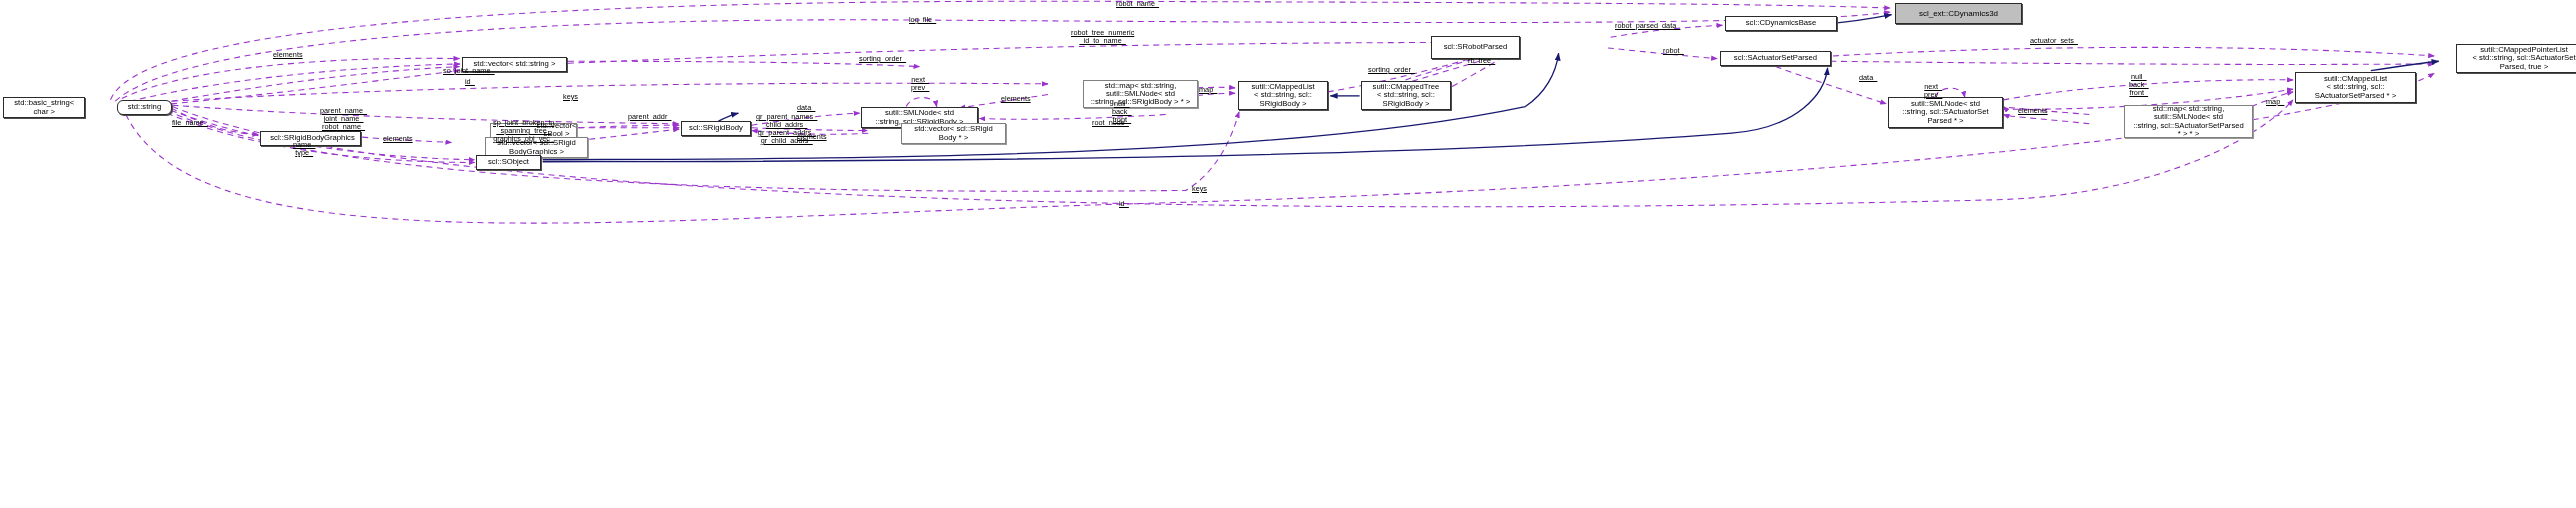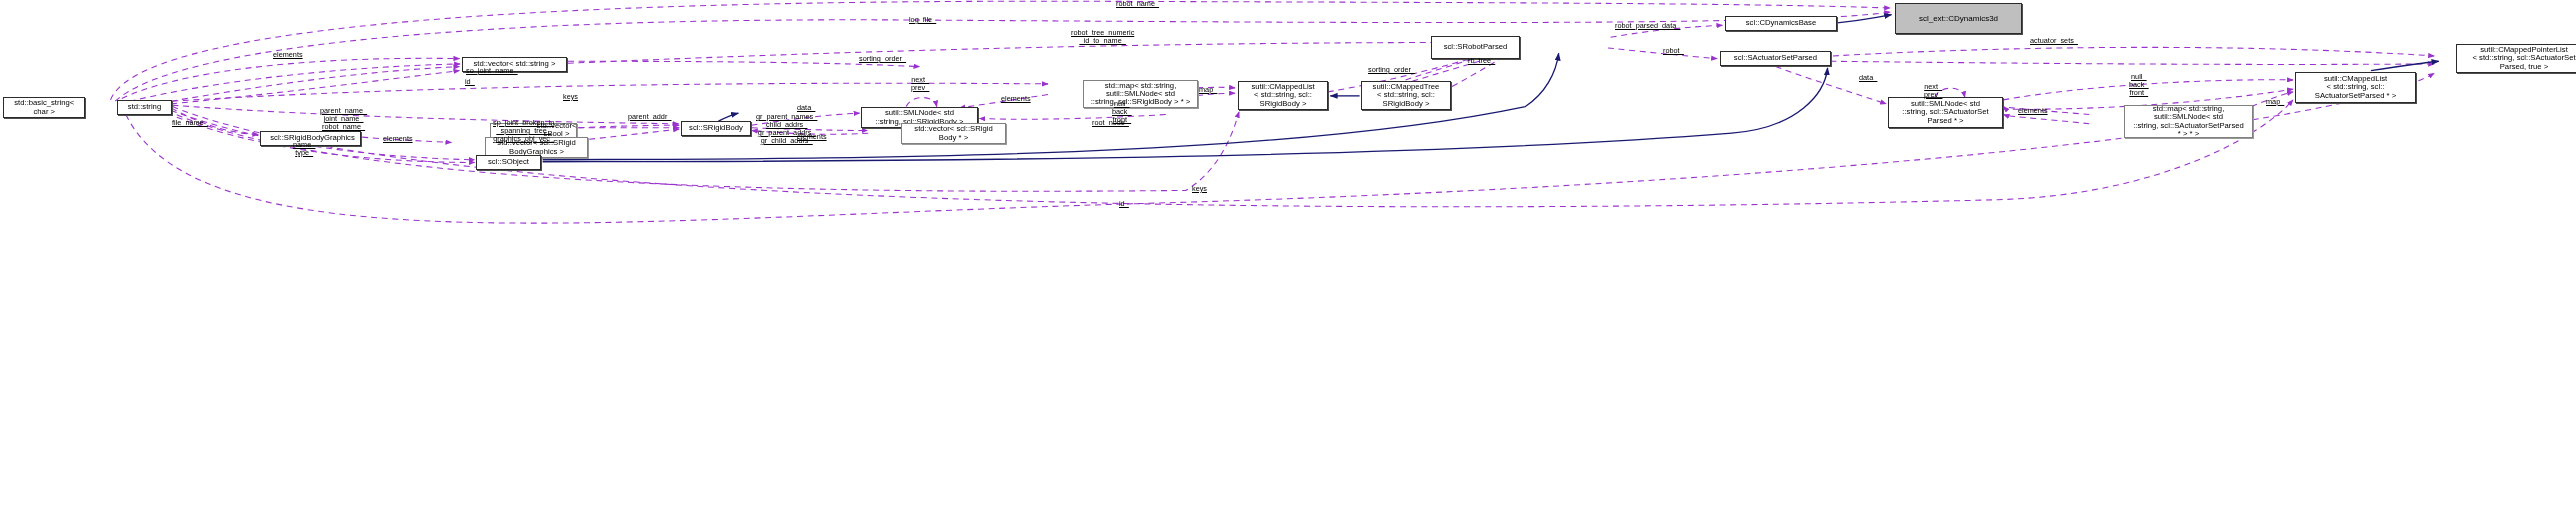--- a/index.html
+++ b/index.html
@@ -176,41 +176,41 @@
 
       <path d="M2041,144 C2020,144 2005,144 1997,144"></path>
 
       <path d="M3560,106 C3600,100 3640,94 3662,92"></path>
 
       <path d="M1078,182 C1090,176 1100,172 1108,170"></path>
     </g>
   </svg>
 
   <div id="nodes-host">
-      <div class="node root" style="left: 1895px; top: 3.3px; width: 127px; height: 31px;">scl_ext::CDynamics3d</div>
+      <div class="node root" style="left: 1895px; top: 3.3px; width: 127px; height: 21px;">scl_ext::CDynamics3d</div>
       <div class="node darkborder" style="left: 1725px; top: 16px; width: 112px; height: 14.7px;">scl::CDynamicsBase</div>
       <div class="node darkborder" style="left: 1431px; top: 36px; width: 89px; height: 23px;">scl::SRobotParsed</div>
       <div class="node darkborder" style="left: 1720px; top: 51px; width: 111px; height: 14.7px;">scl::SActuatorSetParsed</div>
       <div class="node darkborder" style="left: 2437px; top: 44px; width: 136px; height: 29px; margin-left: 19px;">sutil::CMappedPointerList
 &lt; std::string, scl::SActuatorSet
 Parsed, true &gt;</div>
       <div class="node darkborder" style="left: 2295px; top: 72px; width: 121px; height: 31px;">sutil::CMappedList
 &lt; std::string, scl::
 SActuatorSetParsed * &gt;</div>
       <div class="node darkborder" style="left: 1888px; top: 97px; width: 115px; height: 31px;">sutil::SMLNode&lt; std
 ::string, scl::SActuatorSet
 Parsed * &gt;</div>
       <div class="node plain" style="left: 2092px; top: 105px; width: 129px; height: 33px;">std::map&lt; std::string,
  sutil::SMLNode&lt; std
 ::string, scl::SActuatorSetParsed
 * &gt; * &gt;</div>
       <div class="node darkborder" style="left: 462px; top: 57px; width: 105px; height: 14.7px;">std::vector&lt; std::string &gt;</div>
       <div class="node darkborder" style="left: 3.3px; top: 97px; width: 82px; height: 21px;">std::basic_string&lt;
  char &gt;</div>
-      <div class="node darkborder" style="left: 117px; top: 100px; width: 55px; height: 14.7px;">std::string</div>
+      <div class="node darkborder" style="left: 117px; top: 100px; width: 55px; height: 14.7px; border-radius: 6px;">std::string</div>
       <div class="node plain" style="left: 1051px; top: 80px; width: 115px; height: 28px;">std::map&lt; std::string,
  sutil::SMLNode&lt; std
 ::string, scl::SRigidBody &gt; * &gt;</div>
       <div class="node darkborder" style="left: 1238px; top: 81px; width: 90px; height: 29px;">sutil::CMappedList
 &lt; std::string, scl::
 SRigidBody &gt;</div>
       <div class="node darkborder" style="left: 1361px; top: 81px; width: 90px; height: 29px;">sutil::CMappedTree
 &lt; std::string, scl::
 SRigidBody &gt;</div>
       <div class="node darkborder" style="left: 861px; top: 107px; width: 117px; height: 21px;">sutil::SMLNode&lt; std
@@ -228,21 +228,21 @@
       <div class="edge-label" style="left: 1116px; top: 0px;">robot_name_</div>
       <div class="edge-label" style="left: 909px; top: 16px;">log_file_</div>
       <div class="edge-label" style="left: 1615px; top: 22px;">robot_parsed_data_</div>
       <div class="edge-label" style="left: 1071px; top: 29px;">robot_tree_numeric
 _id_to_name_</div>
       <div class="edge-label" style="left: 2030px; top: 37px;">actuator_sets_</div>
       <div class="edge-label" style="left: 273px; top: 51px;">elements</div>
       <div class="edge-label" style="left: 859px; top: 55px;">sorting_order_</div>
       <div class="edge-label" style="left: 1468px; top: 57px;">rb_tree_</div>
       <div class="edge-label" style="left: 1663px; top: 47px;">robot_</div>
-      <div class="edge-label" style="left: 466px; top: 67px;">so_joint_name_</div>
+      <div class="edge-label" style="left: 443px; top: 67px;">so_joint_name_</div>
       <div class="edge-label" style="left: 1368px; top: 66px;">sorting_order_</div>
       <div class="edge-label" style="left: 1859px; top: 74px;">data_</div>
       <div class="edge-label" style="left: 465px; top: 78px;">id_</div>
       <div class="edge-label" style="left: 1924px; top: 83px;">next_
 prev_</div>
       <div class="edge-label" style="left: 2129px; top: 73px;">null_
 back_
 front_</div>
       <div class="edge-label" style="left: 563px; top: 93px;">keys</div>
       <div class="edge-label" style="left: 911px; top: 76px;">next_

